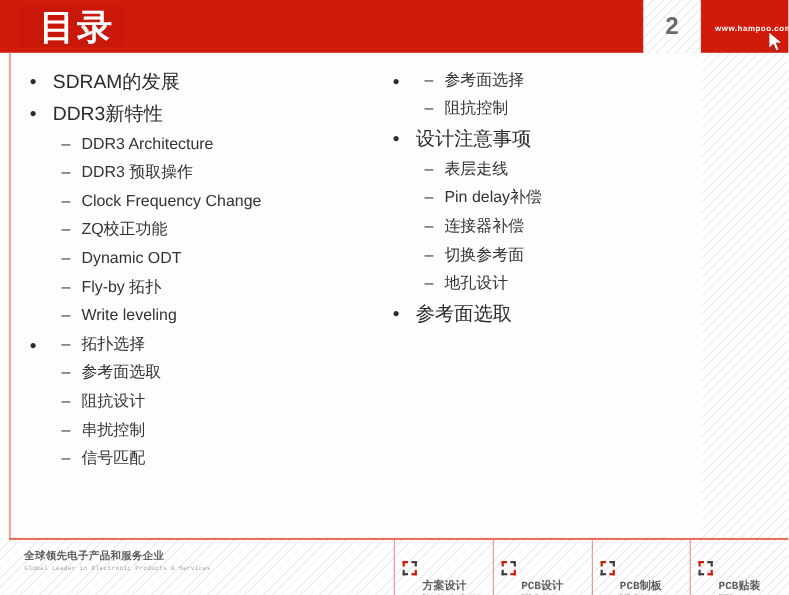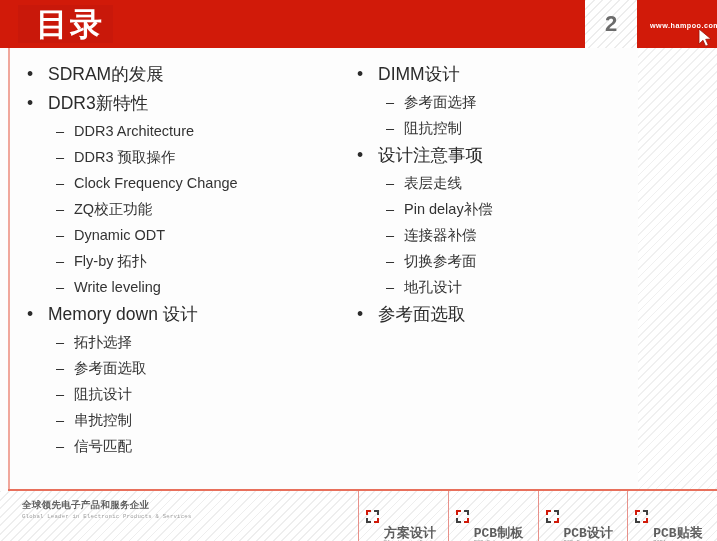--- a/index.html
+++ b/index.html
@@ -237,21 +237,21 @@
     width: 5px;
     height: 5px;
     box-sizing: border-box;
   }
   .fi-icon .c-tl { left: 0;  top: 0;  border-left: 2.3px solid #d11a09; border-top: 2.3px solid #d11a09; }
   .fi-icon .c-tr { right: 0; top: 0;  border-right: 2.3px solid #3f3f3f; border-top: 2.3px solid #3f3f3f; }
   .fi-icon .c-bl { left: 0;  bottom: 0;border-left: 2.3px solid #3f3f3f; border-bottom: 2.3px solid #3f3f3f; }
   .fi-icon .c-br { right: 0; bottom: 0;border-right: 2.3px solid #d11a09; border-bottom: 2.3px solid #d11a09; }
   .fi-text { line-height: 1; }
   .fi-cn {
-    font-size: 13px;
+    font-size: 10px;
     font-weight: bold;
     color: #5e5e5e;
     line-height: 11px;
     white-space: nowrap;
     margin-top: 43px;
   }
   .fi-en {
     font-size: 5.4px;
     color: #9c9c9c;
     line-height: 9px;
@@ -285,32 +285,32 @@
     <ul class="lvl1">
         <li class="l1"><span class="bullet">•</span><span>SDRAM的发展</span></li>
         <li class="l1"><span class="bullet">•</span><span>DDR3新特性</span></li>
         <li class="l2"><span class="dash">–</span><span>DDR3 Architecture</span></li>
         <li class="l2"><span class="dash">–</span><span>DDR3 预取操作</span></li>
         <li class="l2"><span class="dash">–</span><span>Clock Frequency Change</span></li>
         <li class="l2"><span class="dash">–</span><span>ZQ校正功能</span></li>
         <li class="l2"><span class="dash">–</span><span>Dynamic ODT</span></li>
         <li class="l2"><span class="dash">–</span><span>Fly-by 拓扑</span></li>
         <li class="l2"><span class="dash">–</span><span>Write leveling</span></li>
-        <li class="l1"><span class="bullet">•</span><span>Memory down 设计</span></li>
+        <li class="l1"><span class="bullet">•</span></li>
         <li class="l2"><span class="dash">–</span><span>拓扑选择</span></li>
         <li class="l2"><span class="dash">–</span><span>参考面选取</span></li>
         <li class="l2"><span class="dash">–</span><span>阻抗设计</span></li>
         <li class="l2"><span class="dash">–</span><span>串扰控制</span></li>
         <li class="l2"><span class="dash">–</span><span>信号匹配</span></li>
       </ul>
   </div>
 
   <div class="col col-right">
     <ul class="lvl1">
-        <li class="l1"><span class="bullet">•</span><span>DIMM设计</span></li>
+        <li class="l1"><span class="bullet">•</span></li>
         <li class="l2"><span class="dash">–</span><span>参考面选择</span></li>
         <li class="l2"><span class="dash">–</span><span>阻抗控制</span></li>
         <li class="l1"><span class="bullet">•</span><span>设计注意事项</span></li>
         <li class="l2"><span class="dash">–</span><span>表层走线</span></li>
         <li class="l2"><span class="dash">–</span><span>Pin delay补偿</span></li>
         <li class="l2"><span class="dash">–</span><span>连接器补偿</span></li>
         <li class="l2"><span class="dash">–</span><span>切换参考面</span></li>
         <li class="l2"><span class="dash">–</span><span>地孔设计</span></li>
         <li class="l1"><span class="bullet">•</span><span>参考面选取</span></li>
       </ul>
@@ -335,34 +335,34 @@
           </div>
         </div>
         <div class="footer-item">
           <div class="fi-icon">
             <span class="c-tl"></span>
             <span class="c-tr"></span>
             <span class="c-bl"></span>
             <span class="c-br"></span>
           </div>
           <div class="fi-text">
-            <div class="fi-cn">PCB制板</div>
-            <div class="fi-en">PCB Fab</div>
+            <div class="fi-cn">PCB设计</div>
+            <div class="fi-en">PCB Design</div>
           </div>
         </div>
         <div class="footer-item">
           <div class="fi-icon">
             <span class="c-tl"></span>
             <span class="c-tr"></span>
             <span class="c-bl"></span>
             <span class="c-br"></span>
           </div>
           <div class="fi-text">
-            <div class="fi-cn">PCB设计</div>
-            <div class="fi-en">PCB Design</div>
+            <div class="fi-cn">PCB制板</div>
+            <div class="fi-en">PCB Fab</div>
           </div>
         </div>
         <div class="footer-item">
           <div class="fi-icon">
             <span class="c-tl"></span>
             <span class="c-tr"></span>
             <span class="c-bl"></span>
             <span class="c-br"></span>
           </div>
           <div class="fi-text">

